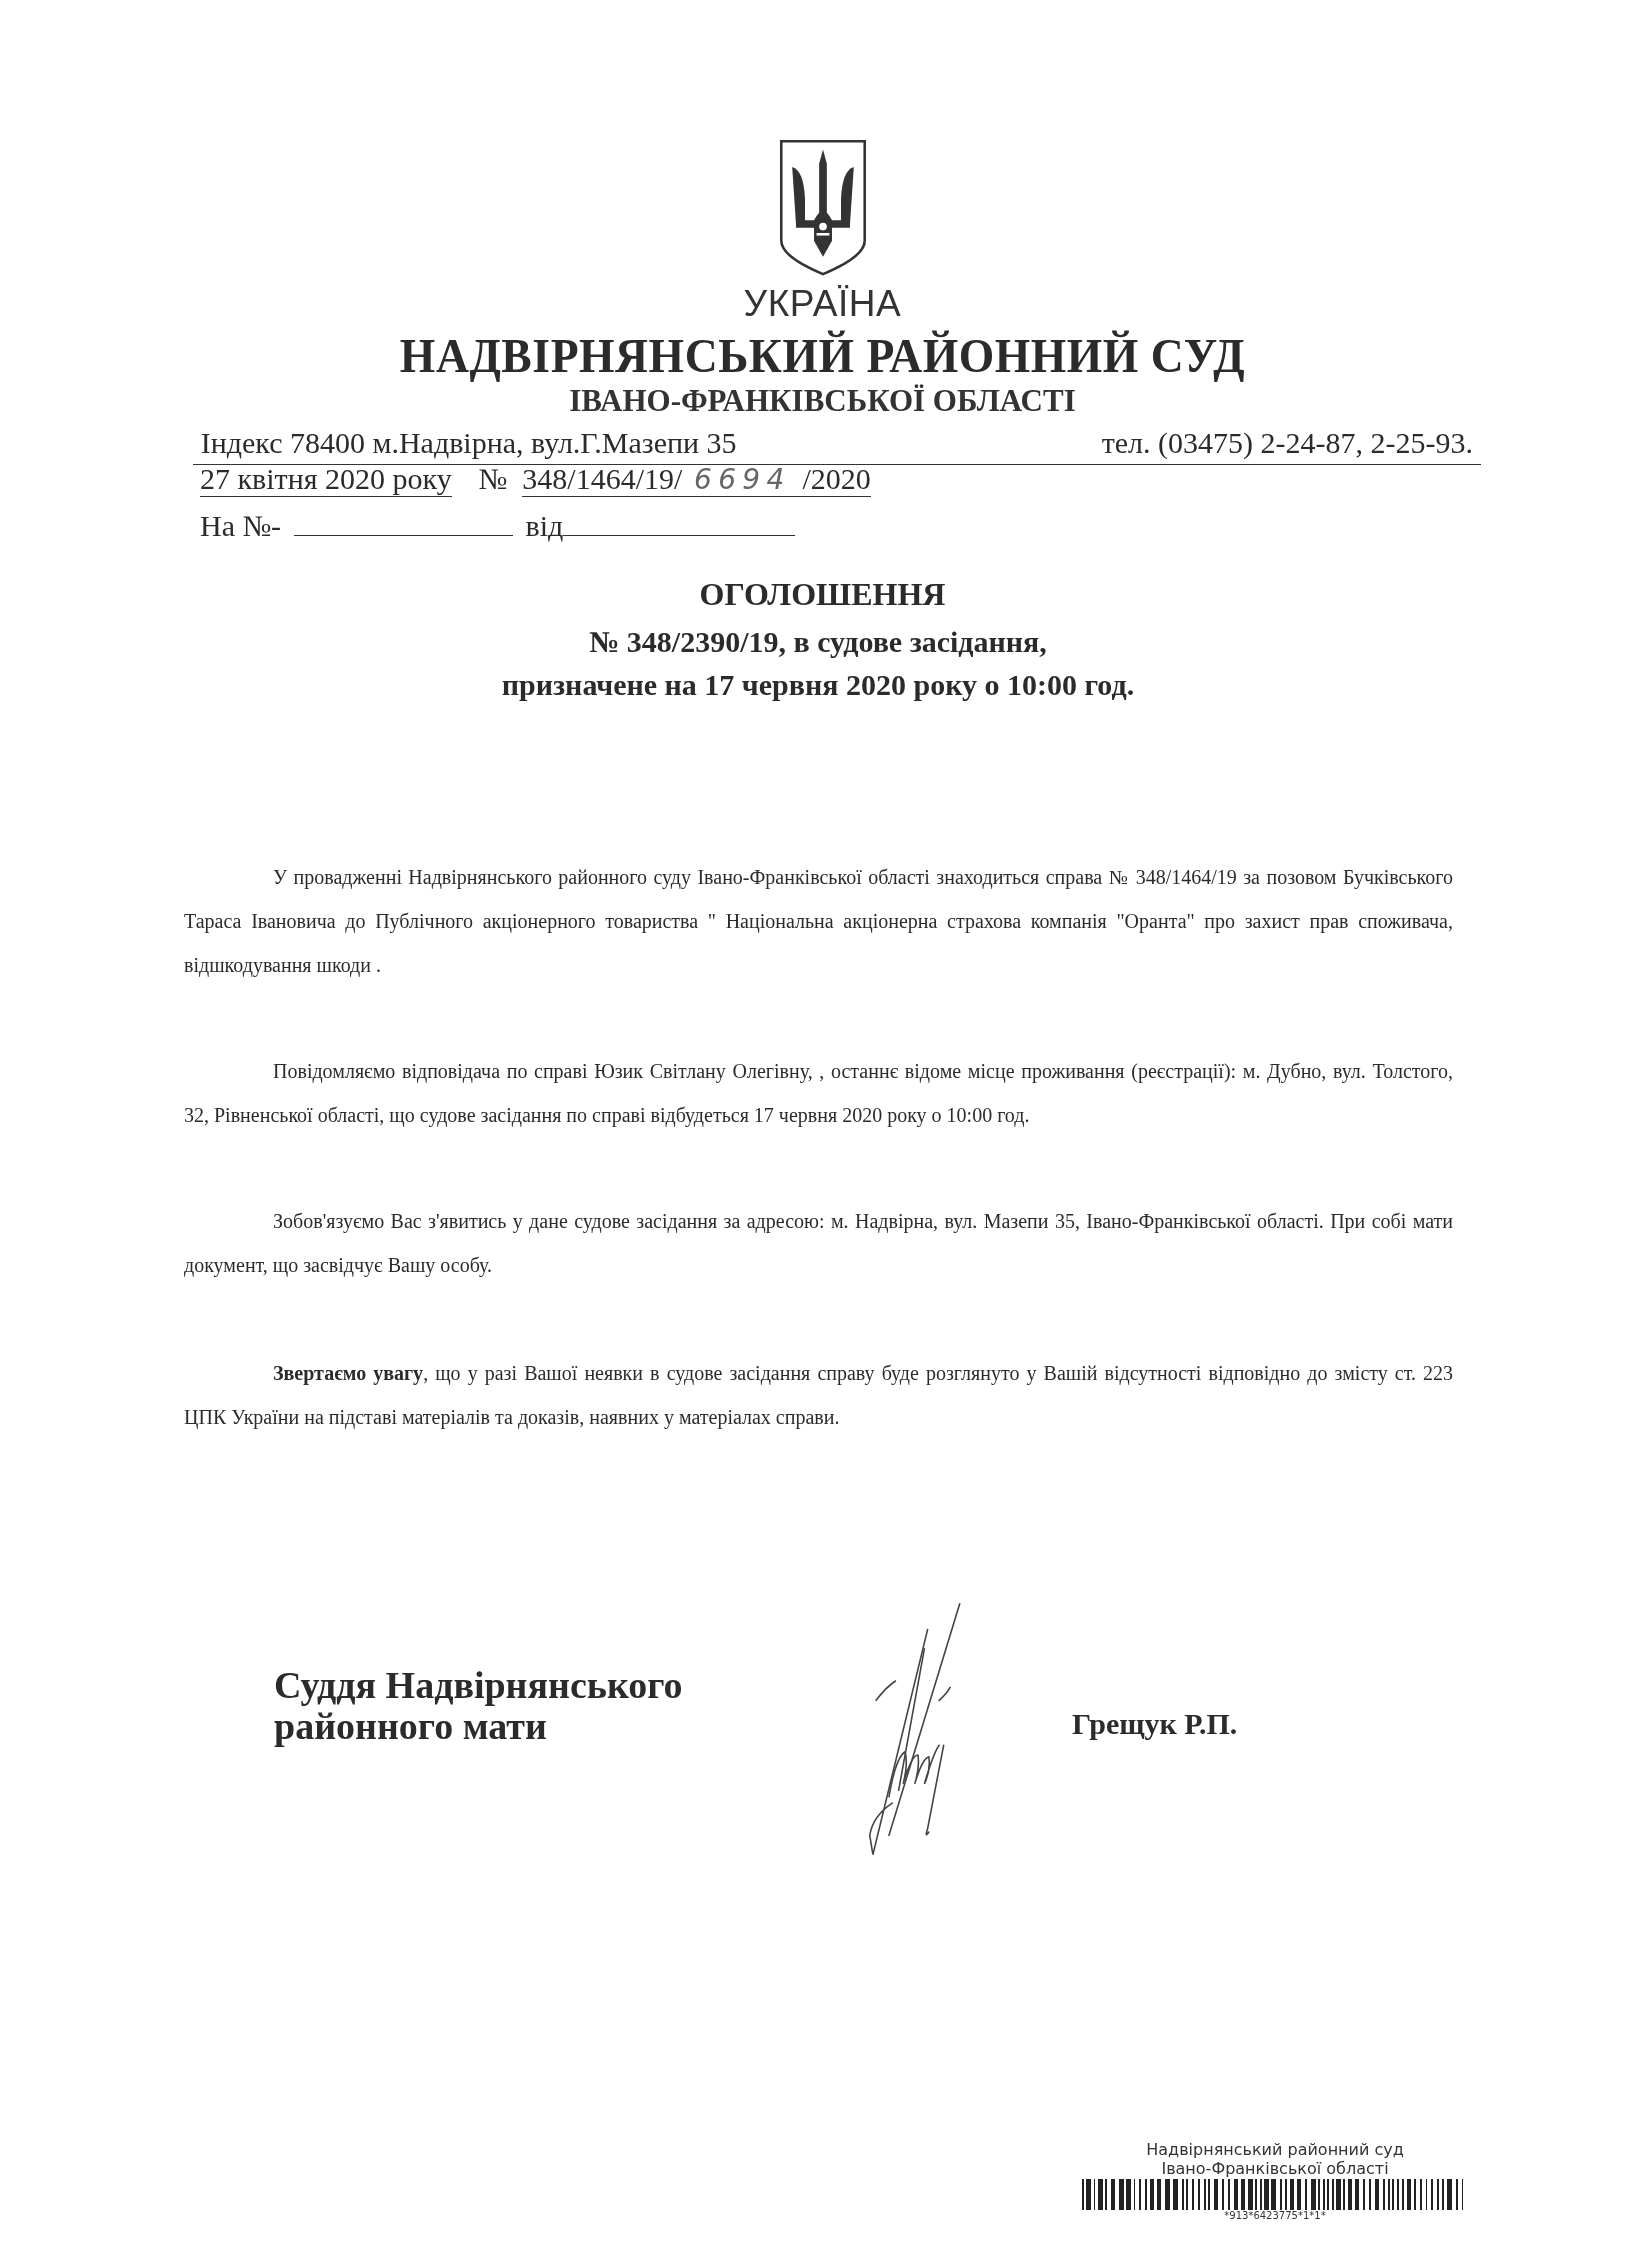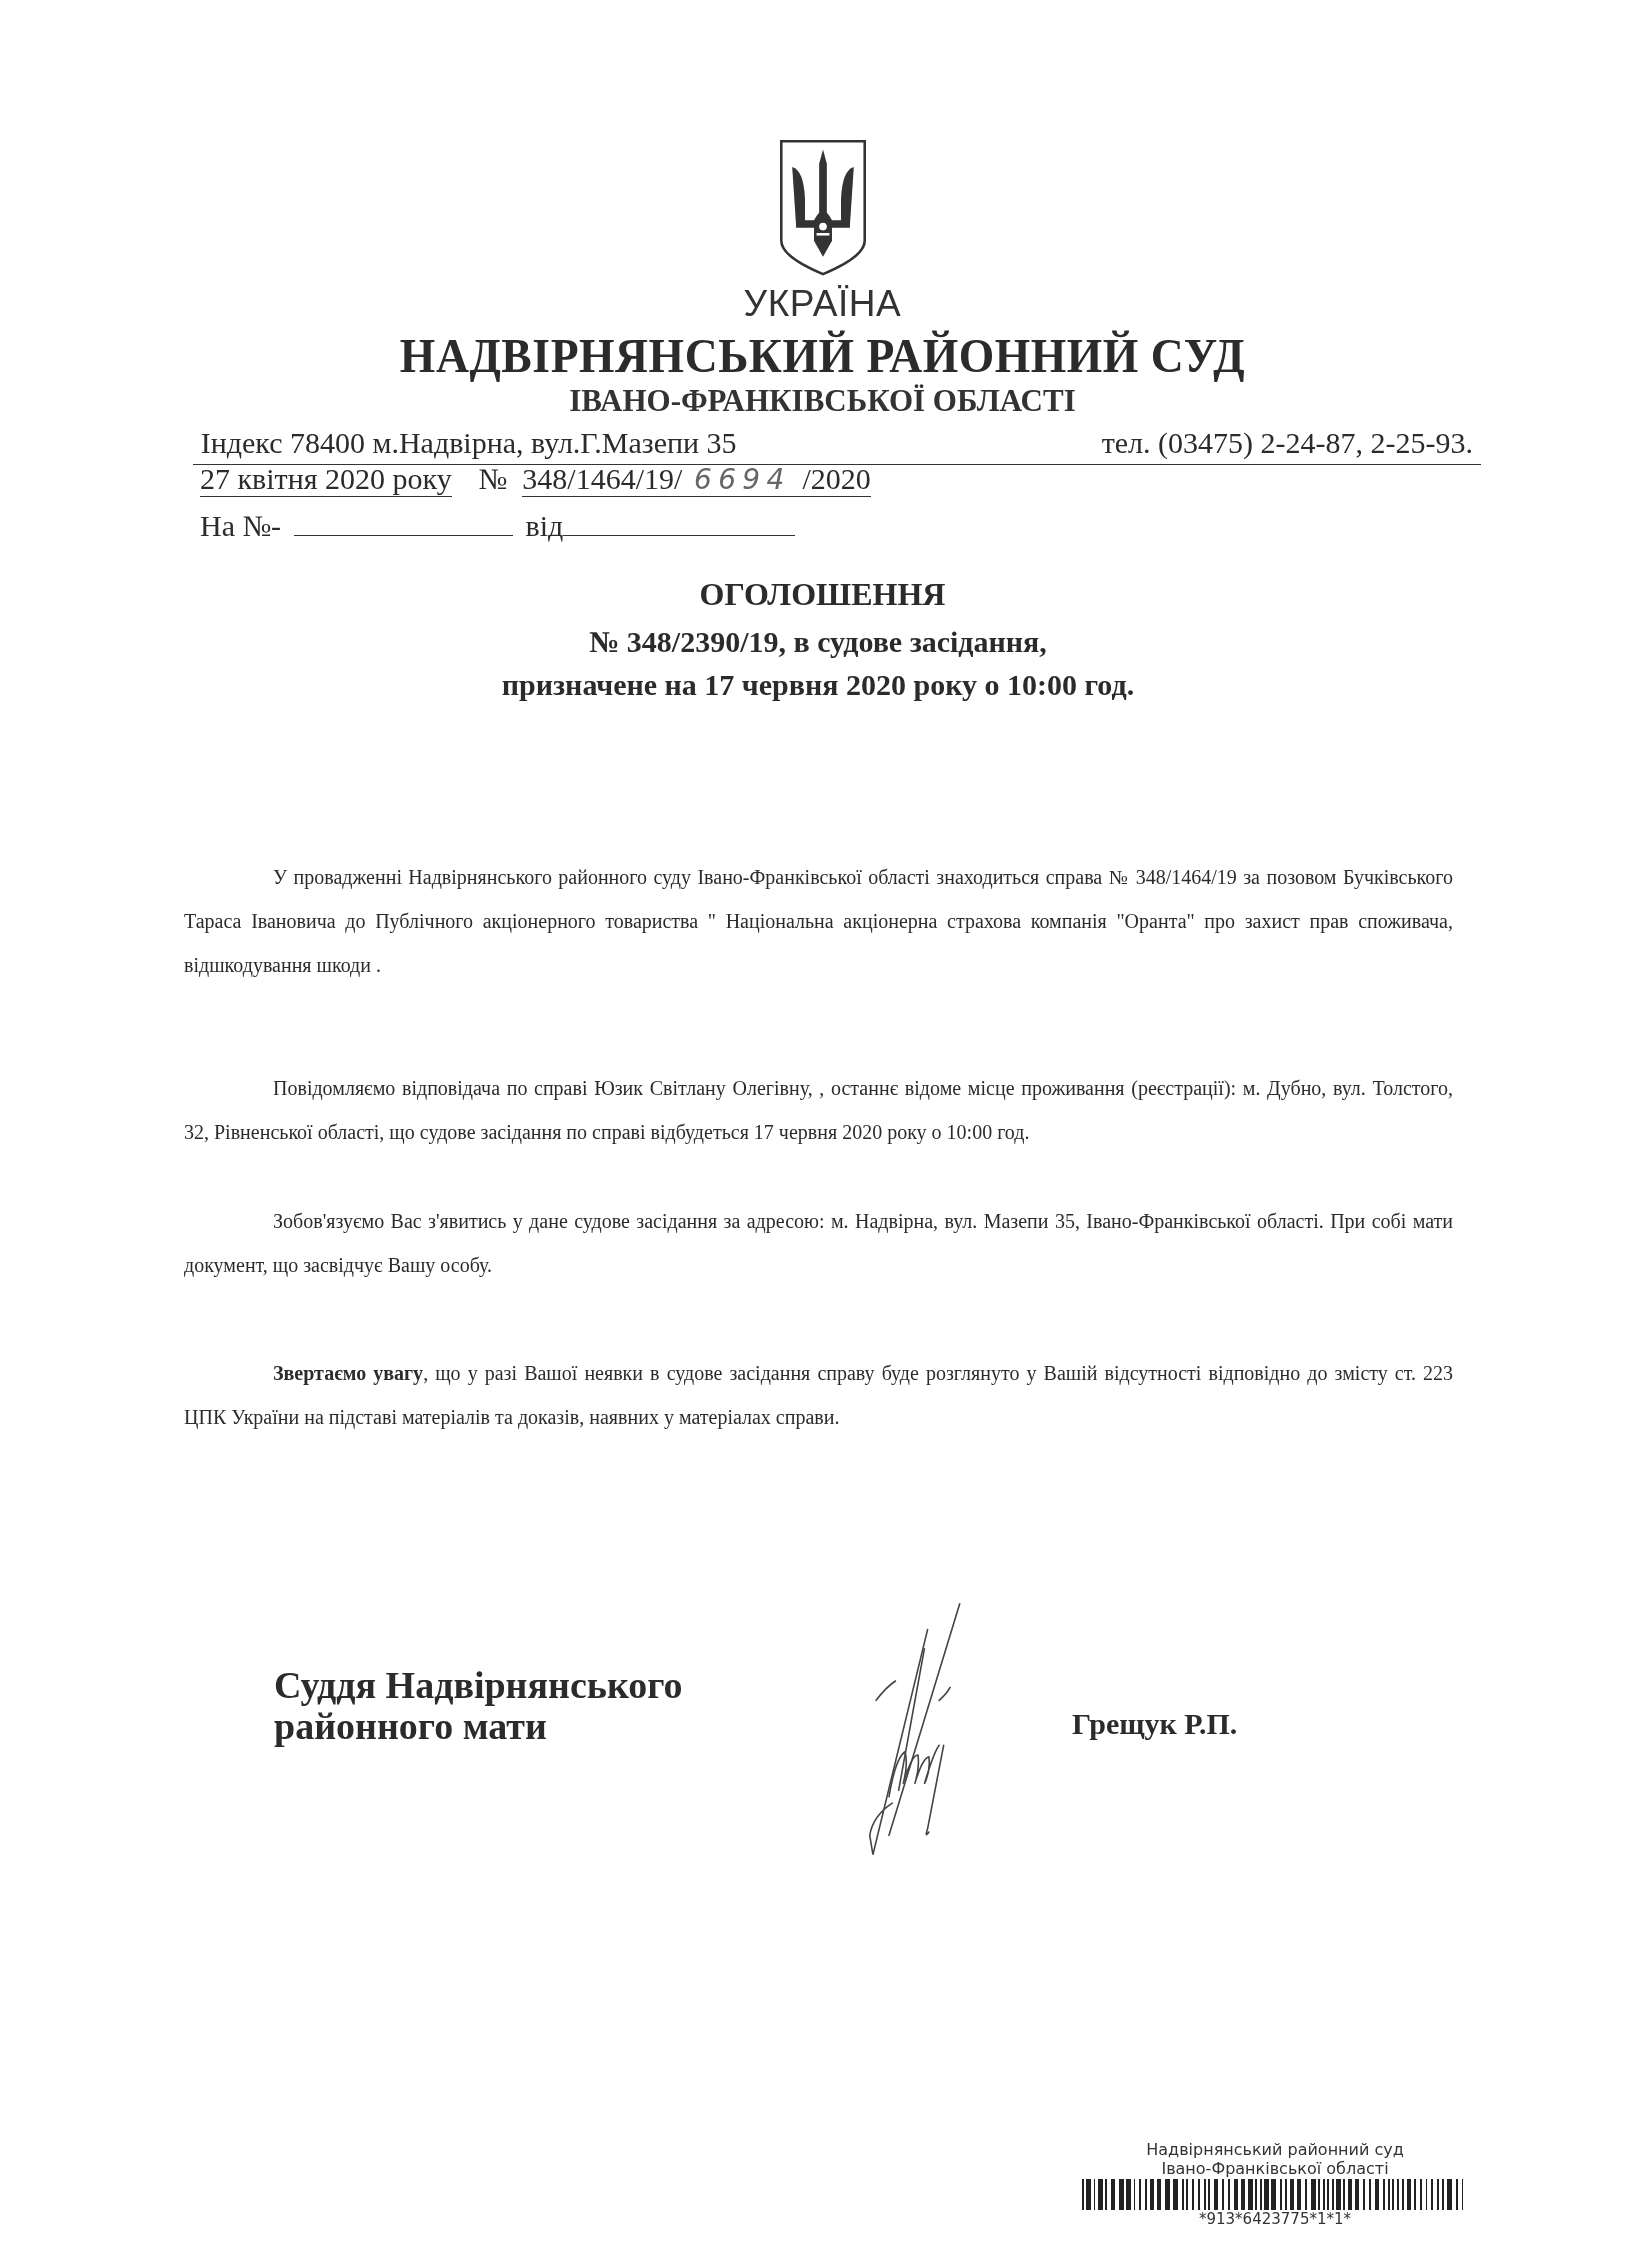--- a/index.html
+++ b/index.html
@@ -53,42 +53,42 @@
     }
     .subtitle {
       left: 335px; width: 966px; top: 620px; text-align: center;
       font-size: 30px; font-weight: bold; line-height: 43px;
     }
     .para {
       left: 184px; width: 1269px; font-size: 20px; line-height: 44px;
       text-align: justify; text-indent: 89px;
     }
     .p1 { top: 855px; }
-    .p2 { top: 1049px; margin-top: 17px; }
+    .p2 { top: 1049px; }
     .p3 { top: 1199px; }
     .p4 { top: 1351px; }
     .sig-title {
       left: 274px; top: 1665px; font-size: 38px; font-weight: bold; line-height: 41px;
     }
     .signature {
       left: 760px; top: 1591px; width: 258px; height: 270px;
     }
     .judge-name {
       left: 1072px; top: 1707px; font-size: 30px; font-weight: bold;
     }
     .stamp {
       left: 1082px; top: 2140px; width: 386px; text-align: center;
       font-family: "DejaVu Sans", sans-serif; font-size: 16px; line-height: 19.3px; color: #333;
     }
     .barcode {
       left: 1082px; top: 2179px; width: 386px; height: 31px; display: flex; gap: 0;
     }
     .barcode-text {
       left: 1082px; top: 2210px; width: 386px; text-align: center;
-      font-family: "DejaVu Sans", sans-serif; font-size: 15px; color: #333;
+      font-family: "DejaVu Sans", sans-serif; font-size: 10px; color: #333;
     }
   </style>
 </head>
 <body>
 
 <svg class="abs coat" viewBox="0 0 140 215">
   <path d="M5 5 L135 5 L135 160 Q135 185 70 212 Q5 185 5 160 Z" fill="#fff" stroke="#333" stroke-width="4"></path>
   <path d="M70 18 L76 40 L76 120 L70 140 L64 120 L64 40 Z" fill="#333"></path>
   <path d="M22 45 Q40 50 42 95 L42 135 L28 135 L22 45 Z" fill="#333"></path>
   <path d="M118 45 Q100 50 98 95 L98 135 L112 135 L118 45 Z" fill="#333"></path>

